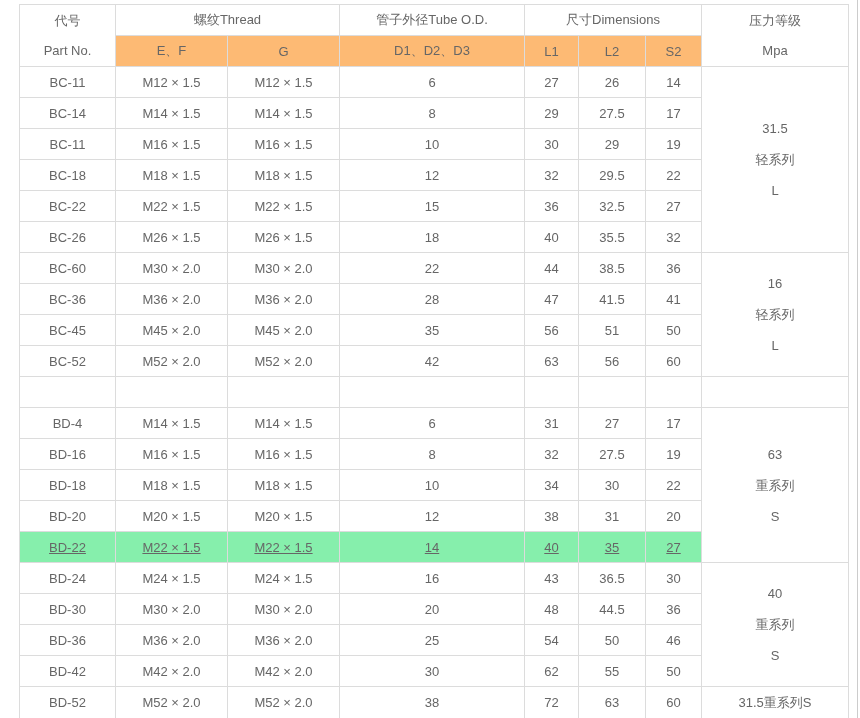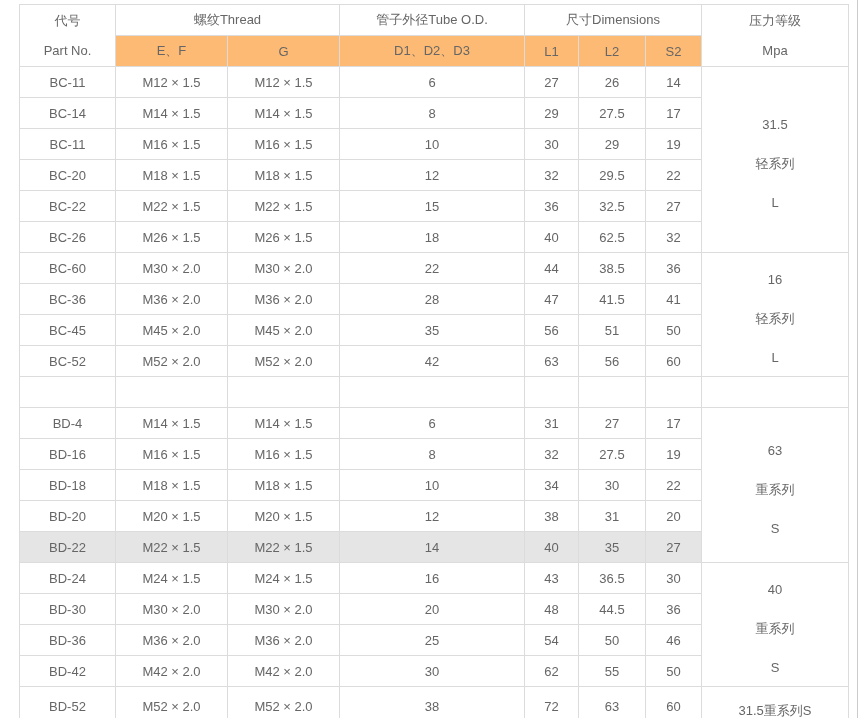--- a/index.html
+++ b/index.html
@@ -47,31 +47,31 @@
   table.spec thead th.sub {
     background: #fdba74;
   }
   table.spec thead th {
     background: #ffffff;
   }
   table.spec tbody td {
     background: #ffffff;
   }
   table.spec tbody tr.highlight td {
-    background: #e5e5e5;
+    background: #86efac;
+    text-decoration: underline;
   }
   table.spec tbody td.pressure-cell {
     background: #ffffff;
   }
   .two-line div {
     line-height: 30px;
   }
   .pline {
     line-height: 31px;
-    margin-top: 8px;
   }
 </style>
 </head>
 <body>
 
 <div class="page">
   <table class="spec">
     <colgroup>
       <col style="width:96px">
       <col style="width:112px">
@@ -132,21 +132,21 @@
         <tr>
           <td>BC-11</td>
           <td>M16 × 1.5</td>
           <td>M16 × 1.5</td>
           <td>10</td>
           <td>30</td>
           <td>29</td>
           <td>19</td>
         </tr>
         <tr>
-          <td>BC-20</td>
+          <td>BC-18</td>
           <td>M18 × 1.5</td>
           <td>M18 × 1.5</td>
           <td>12</td>
           <td>32</td>
           <td>29.5</td>
           <td>22</td>
         </tr>
         <tr>
           <td>BC-22</td>
           <td>M22 × 1.5</td>
@@ -155,21 +155,21 @@
           <td>36</td>
           <td>32.5</td>
           <td>27</td>
         </tr>
         <tr>
           <td>BC-26</td>
           <td>M26 × 1.5</td>
           <td>M26 × 1.5</td>
           <td>18</td>
           <td>40</td>
-          <td>62.5</td>
+          <td>35.5</td>
           <td>32</td>
         </tr>
         <tr>
           <td>BC-60</td>
           <td>M30 × 2.0</td>
           <td>M30 × 2.0</td>
           <td>22</td>
           <td>44</td>
           <td>38.5</td>
           <td>36</td>

